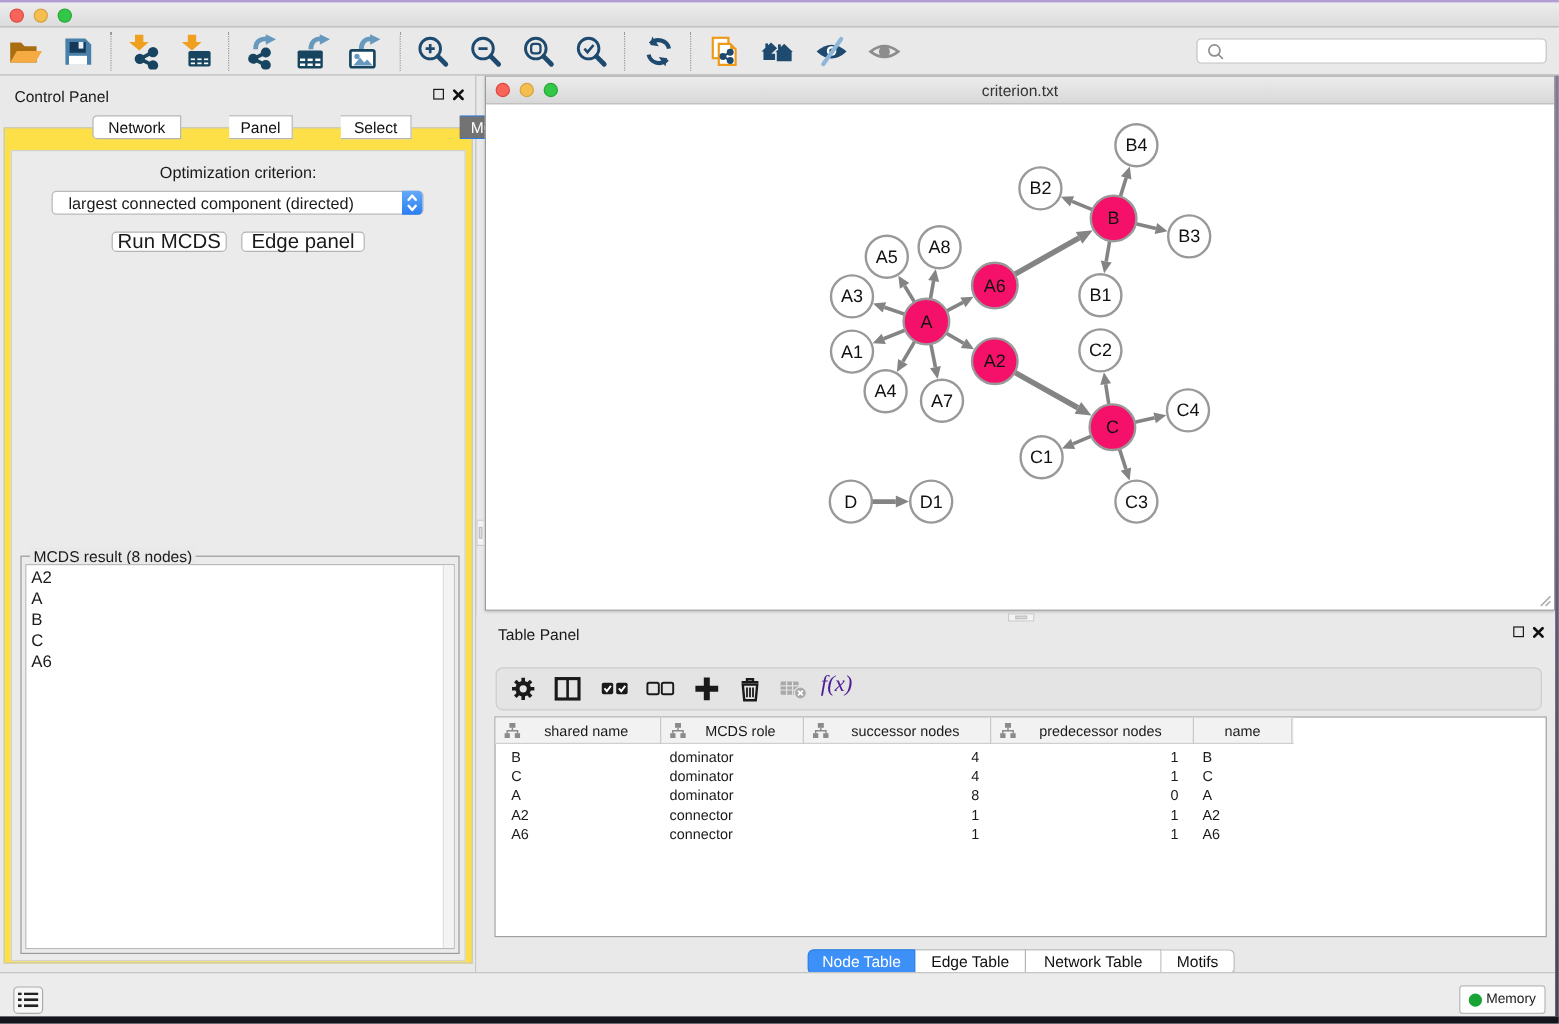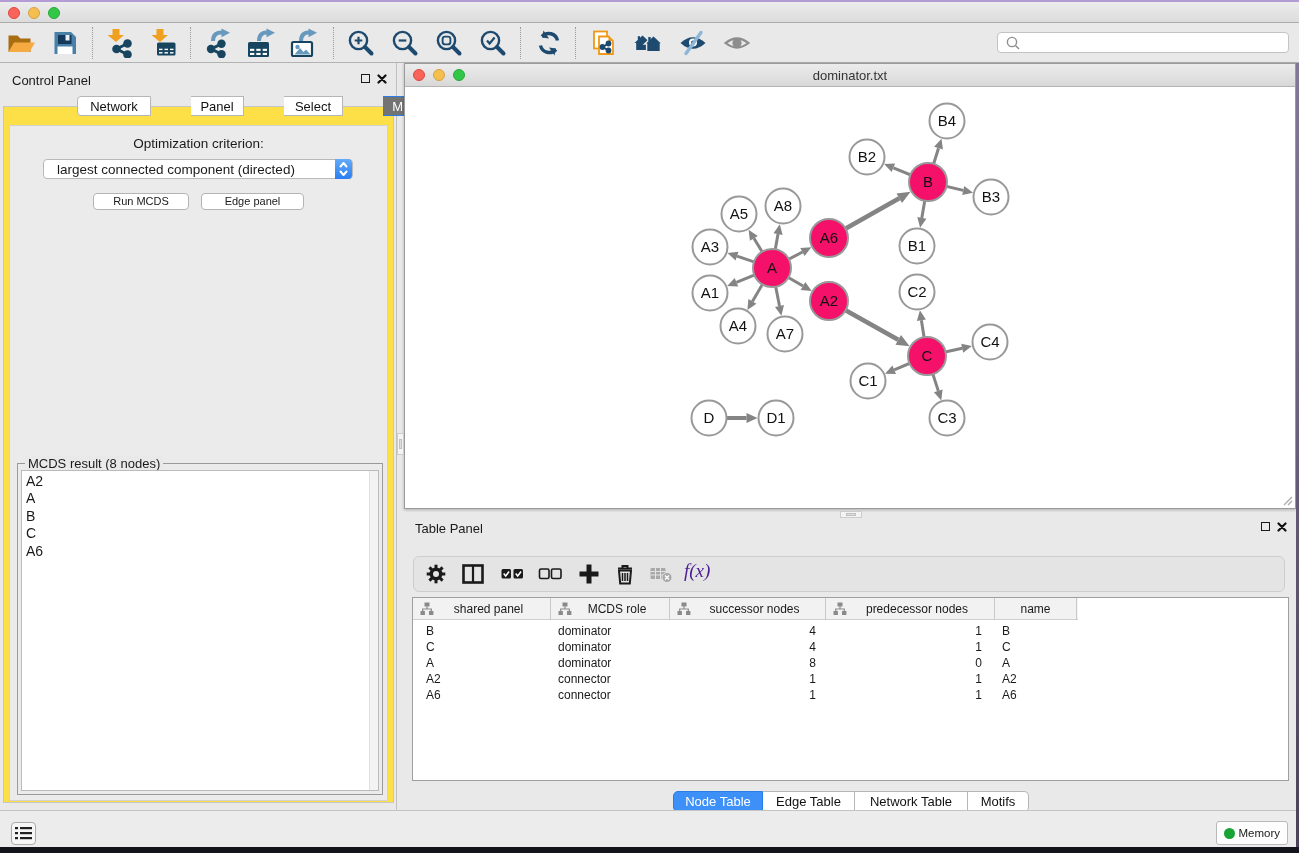--- a/index.html
+++ b/index.html
@@ -31,21 +31,21 @@
 #cpinner { position:absolute; left:5px; top:18px; width:379px; height:676px; border:1px solid #d2d2d2; background:#ebebeb; }
 .tabrow { position:absolute; display:flex;gap:40px; }
 .tab { height:20px; line-height:19px; background:#fff; border:1px solid #b6b6b6; border-left:none; font-size:13px; text-align:center; color:#111; }
 .tab:first-child { border-left:1px solid #b6b6b6; border-radius:4px 0 0 4px; }
 .tab:last-child { border-radius:0 4px 4px 0; }
 .tab.sel { background:#737373; color:#fff; border-color:#2a7de4; }
 #optlabel { position:absolute; left:0; width:100%; top:29px; text-align:center; font-size:13.5px; }
 #dropdown { position:absolute; left:39px; top:52px; width:310px; height:20px; background:#fff; border:1px solid #b9b9b9; border-radius:4px; }
 #dropdown .dtext { position:absolute; left:13px; top:2px; font-size:13.5px; }
 #dropdown .spin { position:absolute; right:0; top:-1px; width:17px; height:20px; background:linear-gradient(#64aaf9,#2a7ef2); border-radius:0 4px 4px 0; }
-.btn { position:absolute; height:17px; background:#fff; border:1px solid #b4b4b4; border-radius:4px; font-size:11px; text-align:center; line-height:15px; }
+.btn { position:absolute; height:17px; background:#fff; border:1px solid #b4b4b4; border-radius:4px; font-size:17px; text-align:center; line-height:15px; }
 #fieldset { position:absolute; left:13px; top:356px; width:366px; height:332px; border:1px solid #9a9a9a; }
 #fieldset .legend { position:absolute; left:7px; top:-8px; background:#e9e9e9; padding:0 3px; font-size:13px; }
 #mlist { position:absolute; left:3px; top:6px; width:358px; height:321px; padding-top:2px; background:#fff; border:1px solid #bbb; font-size:14px; }
 #mlist div { padding-left:4px; height:17.4px; line-height:17.4px; }
 #mscroll { position:absolute; right:4px; top:7px; width:9px; height:319px; background:#f3f3f3; border-left:1px solid #e0e0e0; }
 
 
 #netwin { position:absolute; left:404px; top:63px; width:892px; height:446px; background:#fff; border:1px solid #9b9b9b; box-shadow:0 1px 3px rgba(0,0,0,.25); }
 #nettitle { position:absolute; left:0; top:0; width:100%; height:23px; background:linear-gradient(#ececec,#d8d8d8); border-bottom:1px solid #b4b4b4; }
 #nettitle .title { position:absolute; left:0; right:0; top:4px; text-align:center; font-size:13px; color:#333; }
@@ -246,21 +246,21 @@
     <div class="tab" style="width:59px;">Select</div>
     <div class="tab sel" style="width:58px;">MCDS</div>
   </div>
 </div>
 
 <div id="netwin">
   <div id="nettitle">
     <div class="tl red" style="left:8px; top:5px;"></div>
     <div class="tl yel" style="left:28px; top:5px;"></div>
     <div class="tl grn" style="left:48px; top:5px;"></div>
-    <div class="title">dominator.txt</div>
+    <div class="title">criterion.txt</div>
   </div>
   <svg width="895" height="422" viewBox="0 0 895 422" style="position:absolute;left:0px;top:22px;font-family:'Liberation Sans',sans-serif;">
         <line x1="367" y1="182" x2="348.9" y2="152.3" stroke="#848484" stroke-width="3.0"></line>
         <polygon points="343.6,143.8 352.8,149.9 344.9,154.7" fill="#848484"></polygon>
         <line x1="367" y1="182" x2="373.0" y2="148.1" stroke="#848484" stroke-width="3.0"></line>
         <polygon points="374.8,138.2 377.6,148.9 368.5,147.3" fill="#848484"></polygon>
         <line x1="367" y1="182" x2="332.0" y2="170.1" stroke="#848484" stroke-width="3.0"></line>
         <polygon points="322.5,166.9 333.5,165.8 330.5,174.5" fill="#848484"></polygon>
         <line x1="367" y1="182" x2="331.4" y2="196.3" stroke="#848484" stroke-width="3.0"></line>
         <polygon points="322.2,200.1 329.7,192.1 333.2,200.6" fill="#848484"></polygon>
@@ -402,21 +402,21 @@
       </div>
   <div id="ttable">
     <div id="thead">
           <div class="hcell" style="left:0px;width:138px;"><svg style="position:absolute;left:7px;top:4px;" width="14" height="14" viewBox="0 0 14 14">
               <g fill="#8a8a8a">
                 <rect x="4.5" y="0.5" width="5" height="4"></rect>
                 <rect x="0.5" y="9" width="4.4" height="4"></rect>
                 <rect x="9" y="9" width="4.4" height="4"></rect>
                 <path d="M7 4.5 v2.5 M2.7 9 v-2 h8.6 v2" stroke="#8a8a8a" stroke-width="1.2" fill="none"></path>
               </g>
-            </svg><span style="padding-left:14px;">shared panel</span></div>
+            </svg><span style="padding-left:14px;">shared name</span></div>
           <div class="hcell" style="left:138px;width:119px;"><svg style="position:absolute;left:7px;top:4px;" width="14" height="14" viewBox="0 0 14 14">
               <g fill="#8a8a8a">
                 <rect x="4.5" y="0.5" width="5" height="4"></rect>
                 <rect x="0.5" y="9" width="4.4" height="4"></rect>
                 <rect x="9" y="9" width="4.4" height="4"></rect>
                 <path d="M7 4.5 v2.5 M2.7 9 v-2 h8.6 v2" stroke="#8a8a8a" stroke-width="1.2" fill="none"></path>
               </g>
             </svg><span style="padding-left:14px;">MCDS role</span></div>
           <div class="hcell" style="left:257px;width:156px;"><svg style="position:absolute;left:7px;top:4px;" width="14" height="14" viewBox="0 0 14 14">
               <g fill="#8a8a8a">

